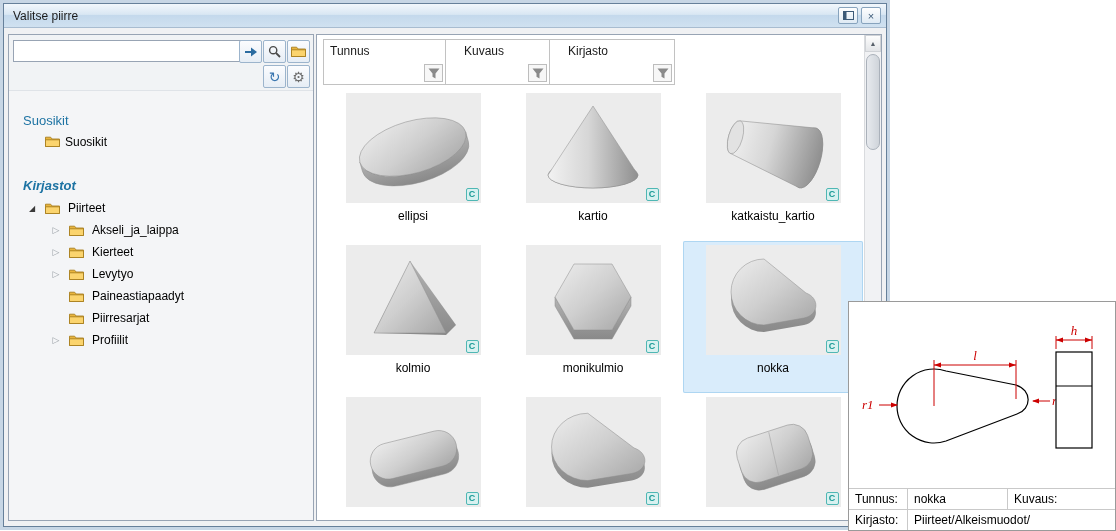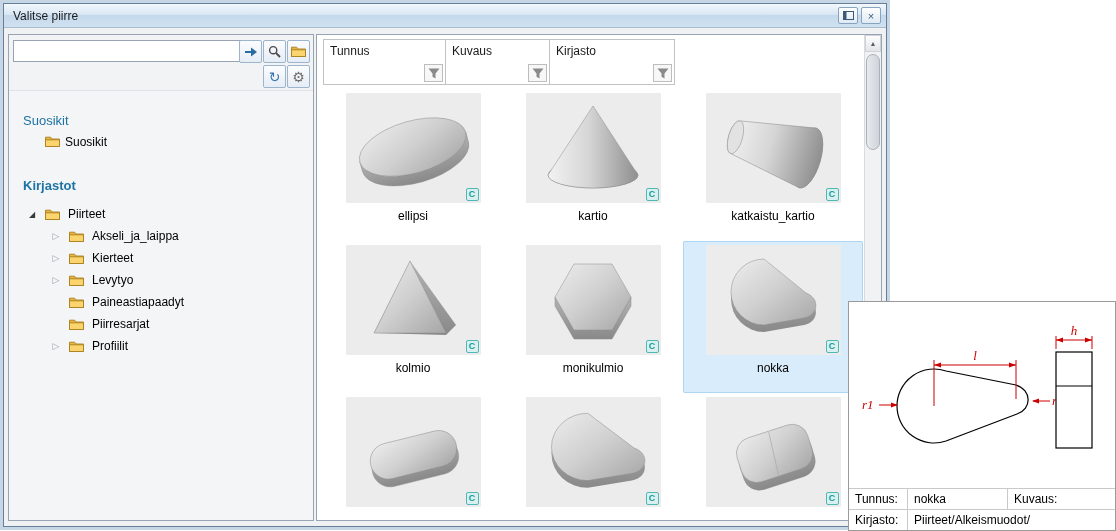--- a/index.html
+++ b/index.html
@@ -26,38 +26,38 @@
                border:1px solid #98a4b4; background:#fff; padding:0 4px; font-size:12px; }
   .btnrow1 { position:absolute; right:3px; top:5px; display:flex; gap:1px; }
   .btnrow2 { position:absolute; right:3px; top:30px; display:flex; gap:1px; }
   .sbtn { width:23px; height:23px; border:1px solid #9cb4cc; border-radius:2px; padding:0;
           background:linear-gradient(#fbfcfe,#e6edf5); display:flex; align-items:center;
           justify-content:center; font-size:14px; color:#3a76b0; cursor:default; }
   .gear { color:#6d6d6d; }
   .navh { color:#1d73a3; font-size:13px; }
   #nav-historia { margin:24px 0 0 14px; }
   #nav-suosikit { margin:22px 0 2px 14px; }
-  #nav-kirjastot { margin:26px 0 10px 14px; font-weight:bold; }
+  #nav-kirjastot { margin:26px 0 4px 14px; font-weight:bold;font-style:italic; }
   .fav-row { display:flex; align-items:center; gap:5px; margin:4px 0 0 36px; height:20px; }
   .trow { display:flex; align-items:center; height:22px; }
   .lvl0 { padding-left:16px; }
   .lvl1 { padding-left:40px; }
   .exp { width:14px; text-align:center; flex:none; font-size:9px; color:#9aa0a6; }
   .exp.open { font-size:8px; color:#3a3a3a; }
   .rowsel { display:flex; align-items:center; gap:8px; padding:2px 5px;
             border:1px solid transparent; border-radius:2px; }
   .rowsel.selected { background:#c8e6f8; border-color:#7fc0e4; }
   .tlabel { white-space:nowrap; }
 
   
   .right { position:absolute; left:312px; right:4px; top:30px; bottom:5px;
            background:#fff; border:1px solid #98a4b4; overflow:hidden; }
   .headers { display:flex; margin:4px 0 0 6px; height:46px; }
   .hcell { position:relative; border:1px solid #c2c2c2; background:#fff; }
-  .hcell + .hcell { margin-left:-1px; }
+  .hcell + .hcell { margin-left:-1px;padding-left:12px; }
   .hlabel { padding:4px 6px; font-size:12px; color:#1a1a1a; }
   .funnel { position:absolute; right:2px; bottom:2px; width:19px; height:18px; padding:0;
             border:1px solid #bdbdbd; background:#f7f7f7; display:flex; align-items:center;
             justify-content:center; cursor:default; }
   .grid { display:flex; flex-wrap:wrap; width:540px; margin:4px 0 0 6px; }
   .cell { width:180px; height:152px; position:relative; }
   .cell.selcell { background:#d9ecfb; box-shadow:inset 0 0 0 1px #aed6f2; border-radius:2px; }
   .thumb { width:135px; height:110px; margin:4px auto 0; background:#ececec; position:relative; }
   .thumb svg { display:block; }
   .badge { position:absolute; right:2px; bottom:2px; width:13px; height:13px;

